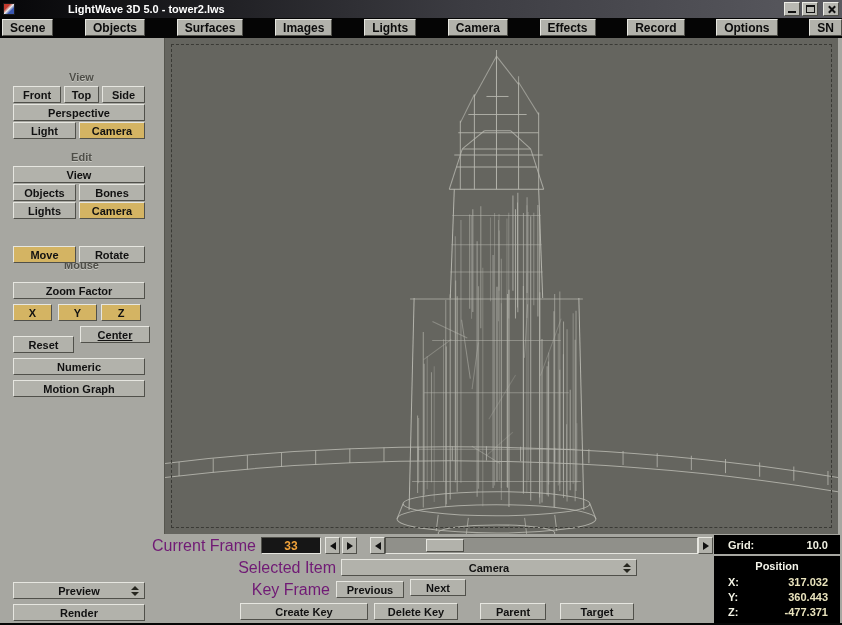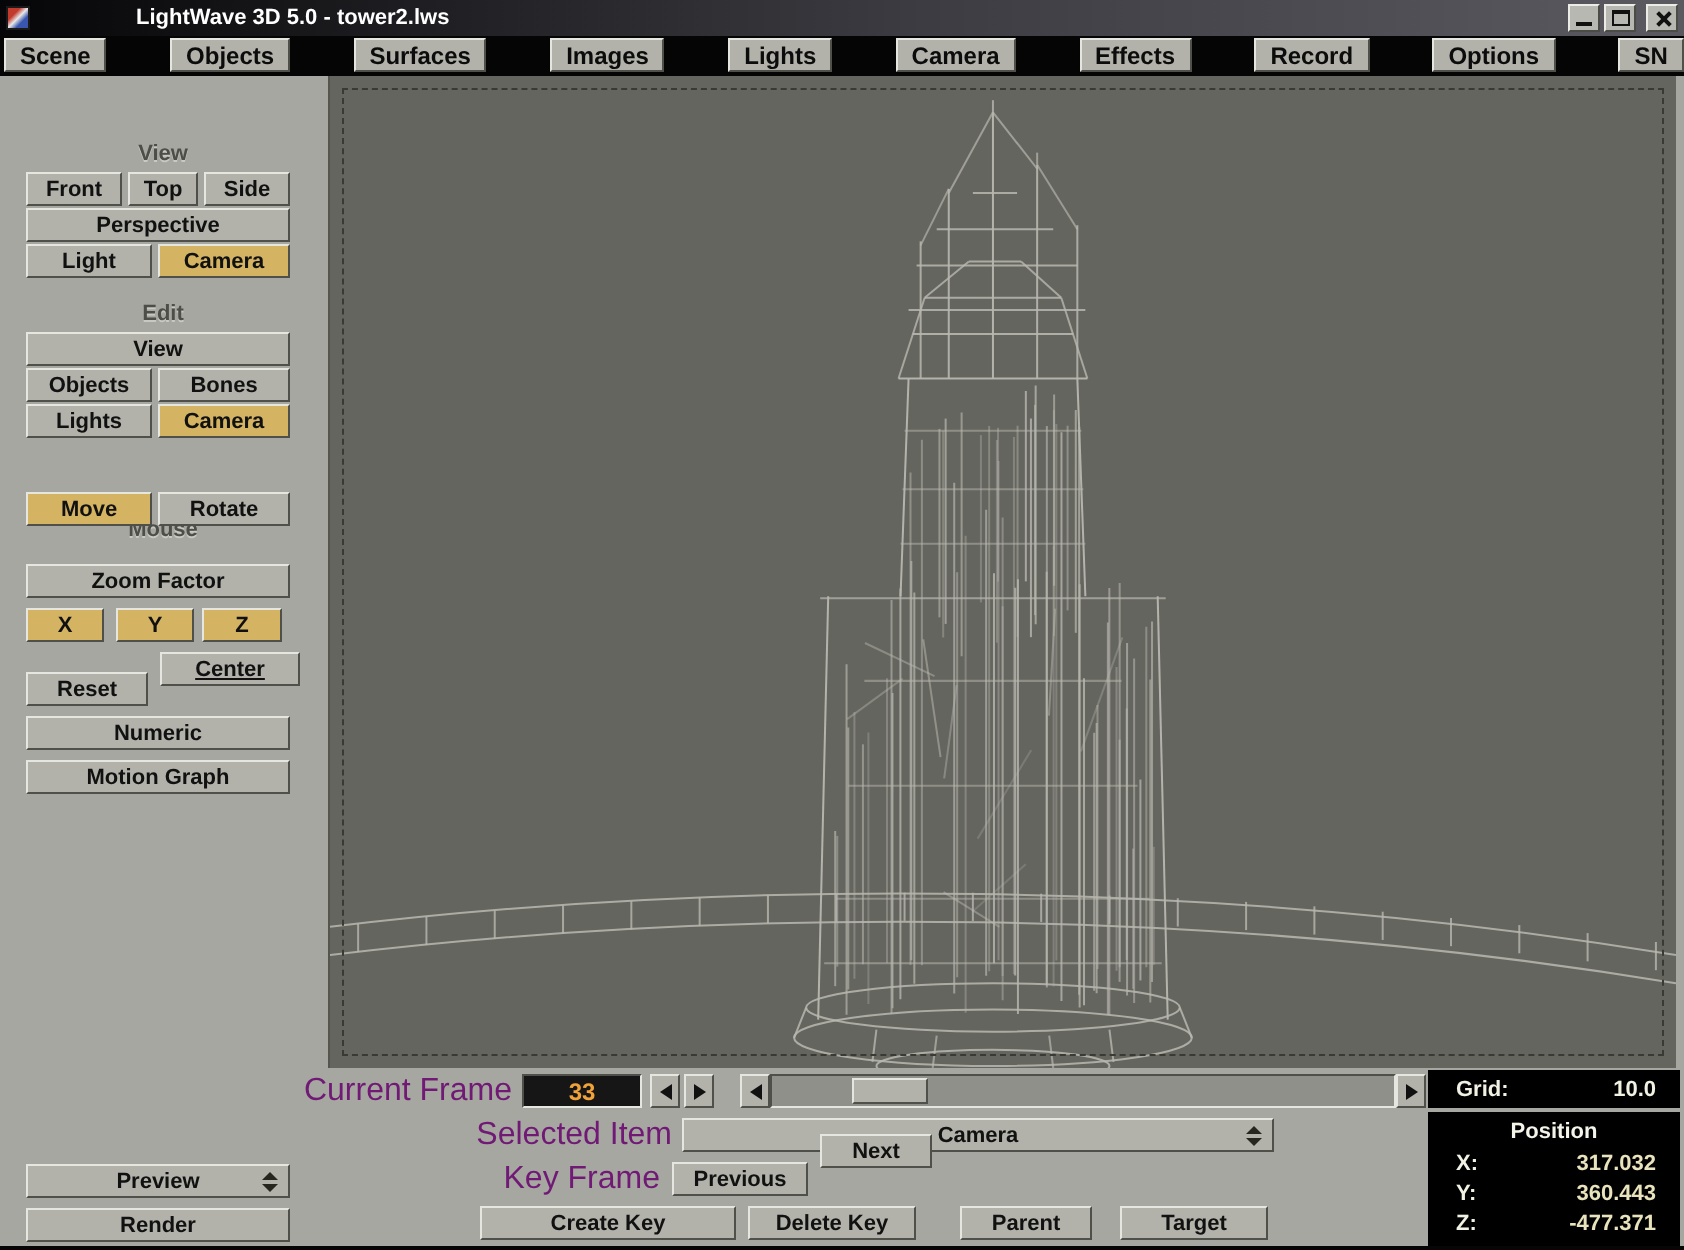--- a/index.html
+++ b/index.html
@@ -344,21 +344,21 @@
       <span class="pos-v">360.443</span>
     </div>
     <div class="pos-row">
       <span class="pos-l">Z:</span>
       <span class="pos-v">-477.371</span>
     </div>
   </div>
 
   <div class="flabel" style="left:246px;top:581px;width:84px;">Key Frame</div>
   <div class="btn" style="left:336px;top:581px;width:68px;">Previous</div>
-  <div class="btn" style="left:410px;top:567px;width:56px;">Next</div>
+  <div class="btn" style="left:410px;top:579px;width:56px;">Next</div>
 
   <div class="btn" style="left:240px;top:603px;width:128px;">Create Key</div>
   <div class="btn" style="left:374px;top:603px;width:84px;">Delete Key</div>
   <div class="btn" style="left:480px;top:603px;width:66px;">Parent</div>
   <div class="btn" style="left:560px;top:603px;width:74px;">Target</div>
 
   <div class="bottom-edge"></div>
 </div>
 
 </body></html>

